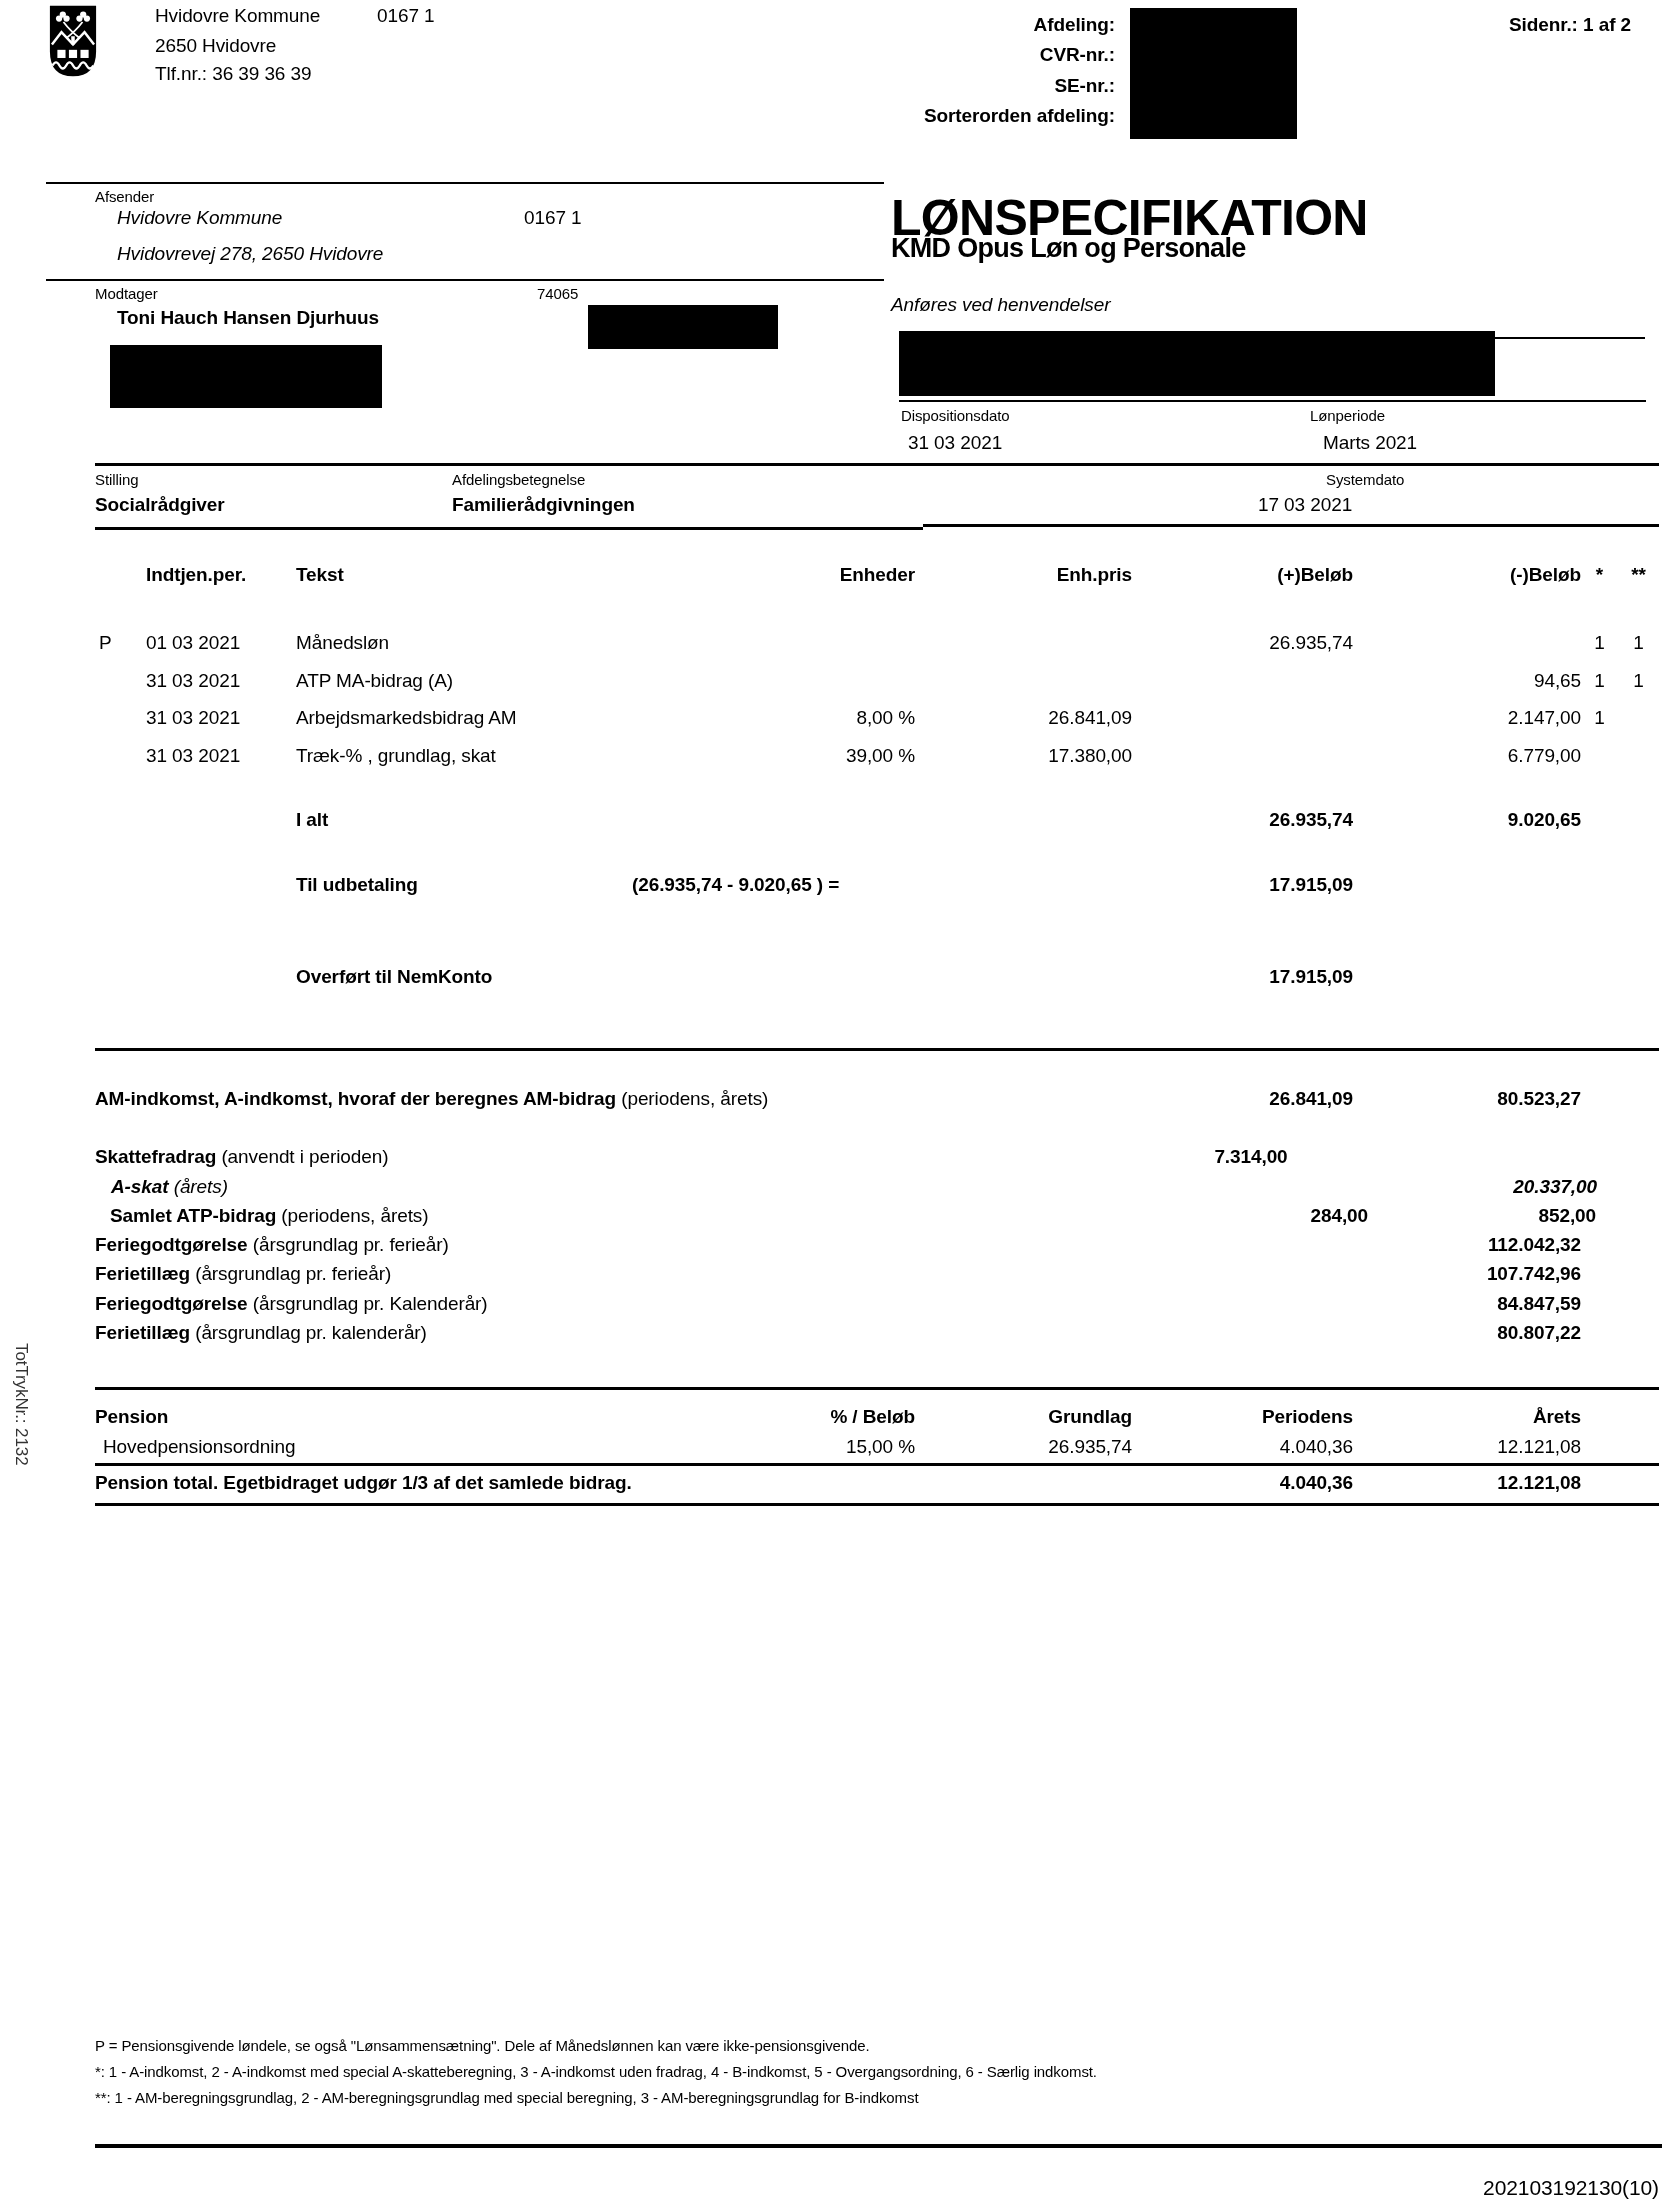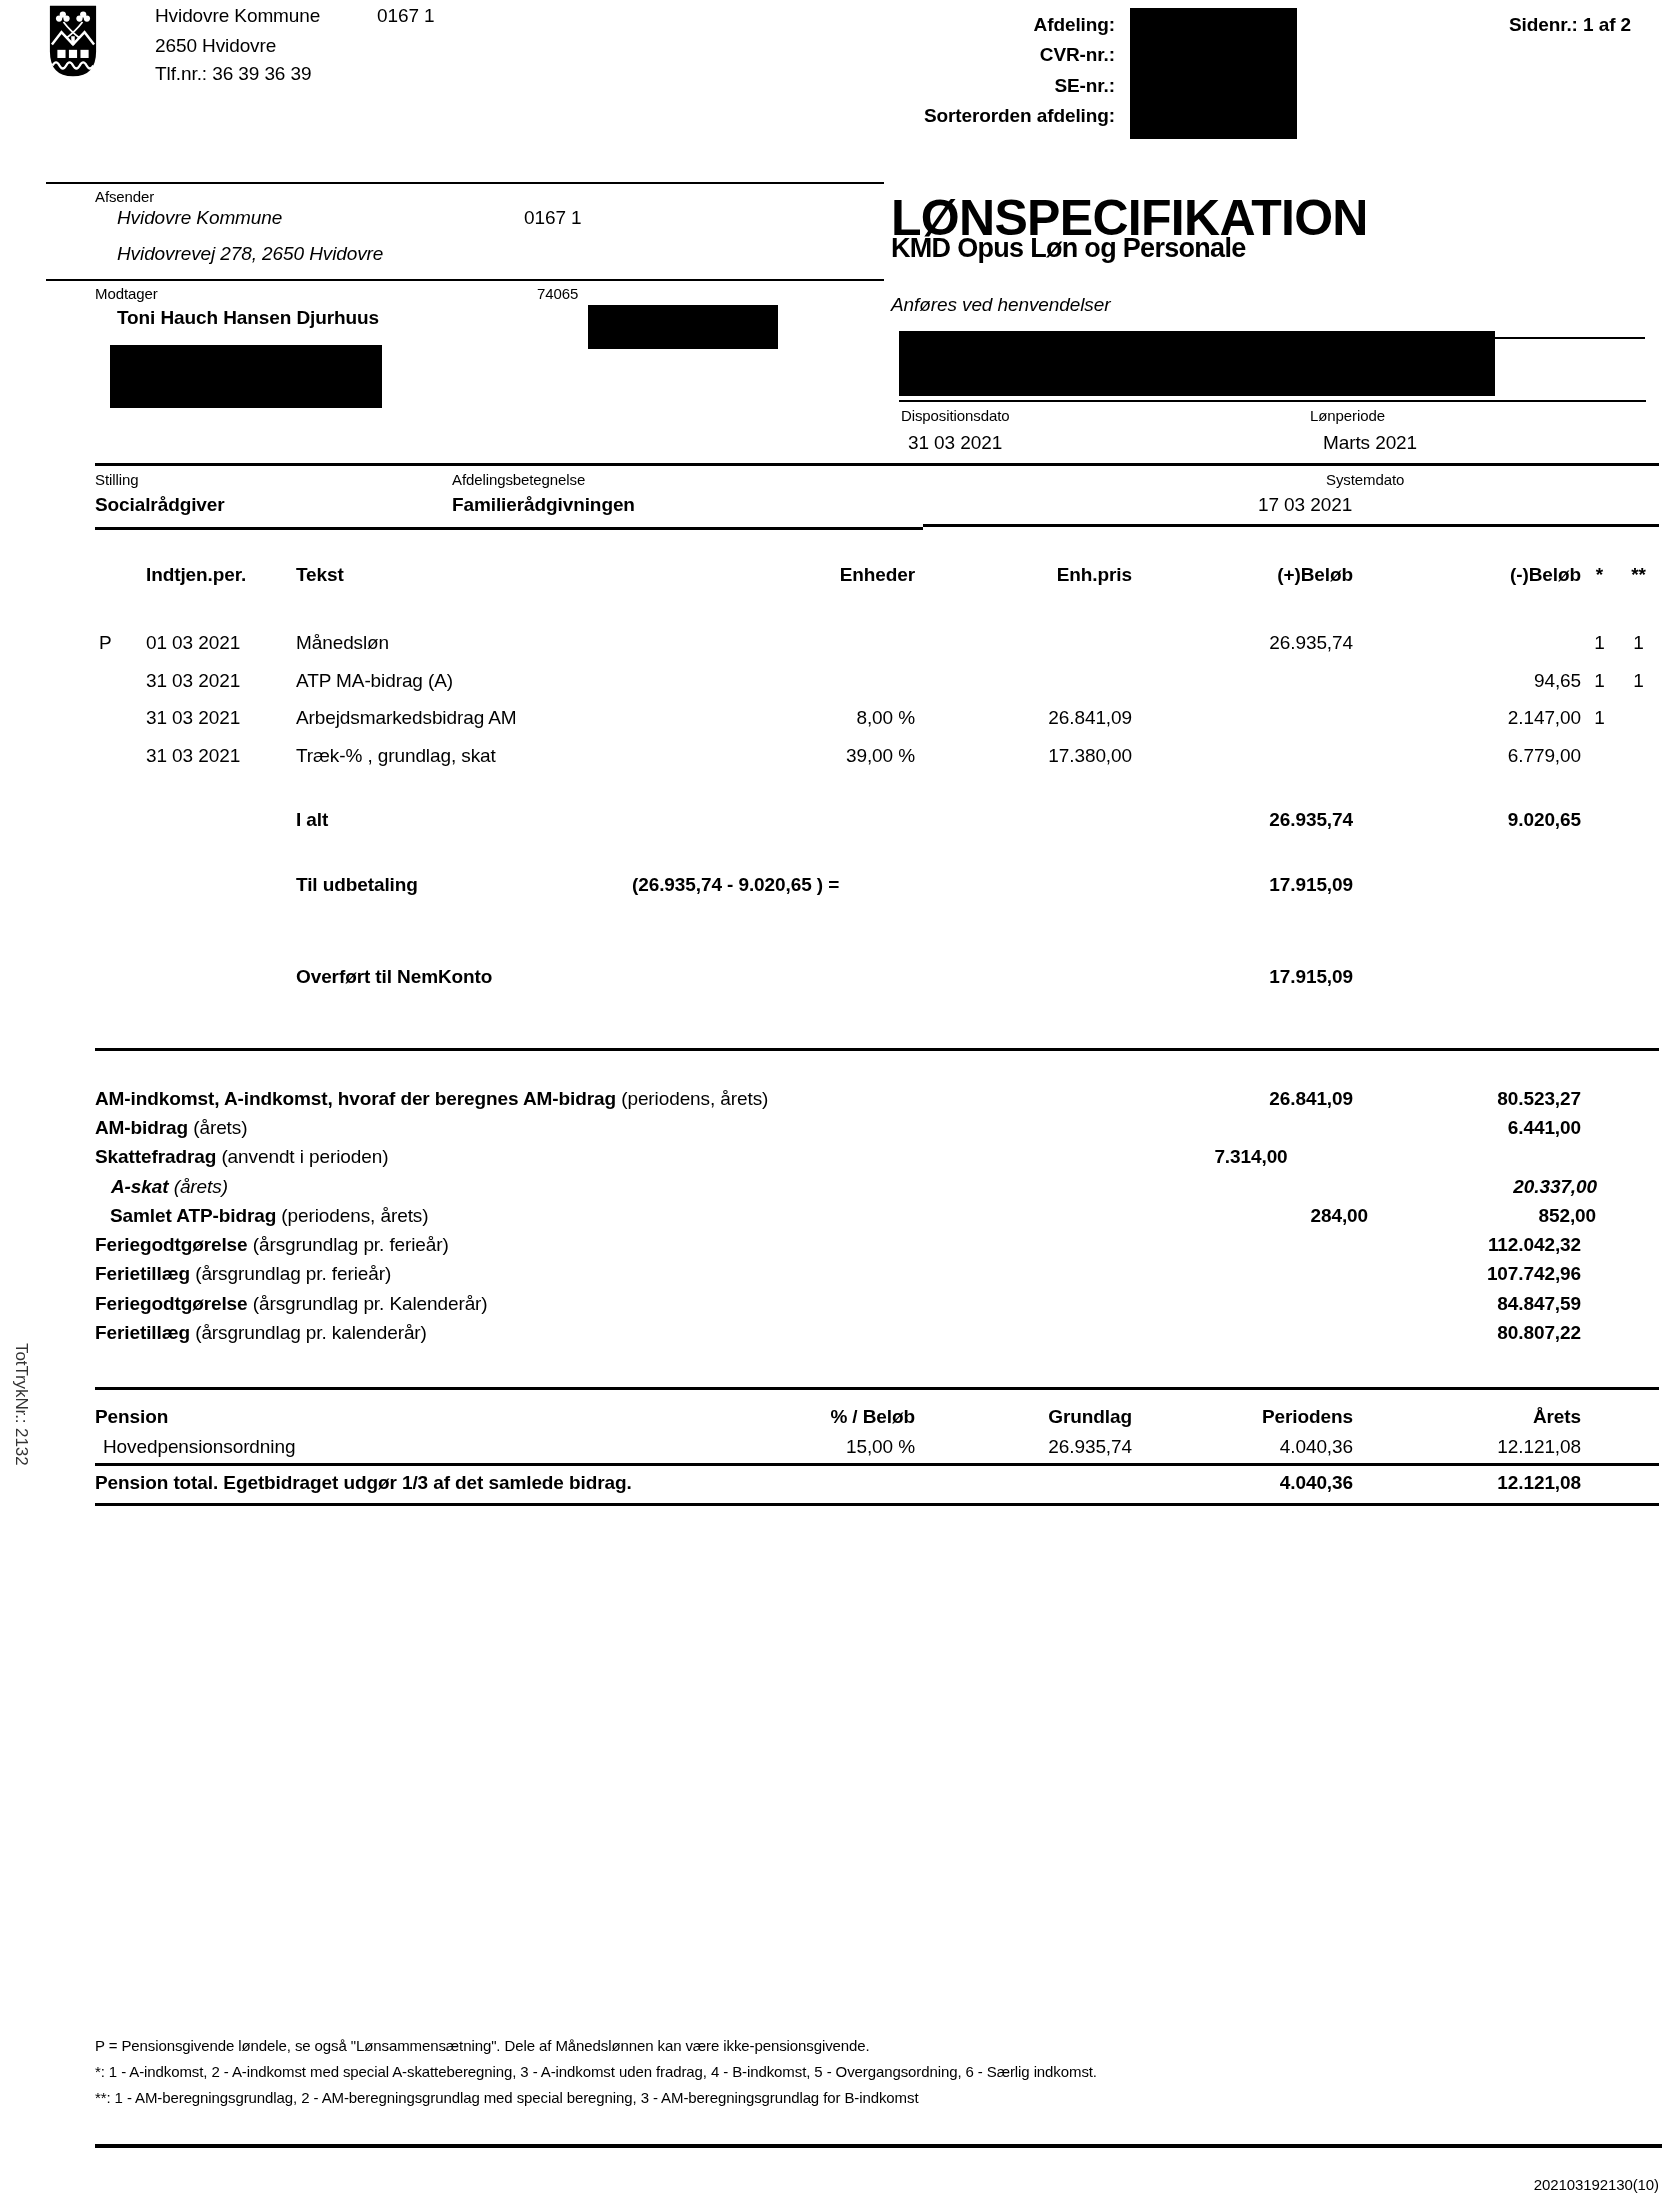--- a/index.html
+++ b/index.html
@@ -14,21 +14,21 @@
   .b{font-weight:bold;}
   .it{font-style:italic;}
   .num{text-align:right;}
   .ctr{text-align:center;}
   .line{position:absolute;background:#000;}
   .redact{position:absolute;background:#000;}
   .title{font-size:50px;font-weight:bold;letter-spacing:-0.7px;}
   .subtitle{font-size:27px;font-weight:bold;letter-spacing:-0.7px;}
   .vtext{position:absolute;left:31px;top:1343px;transform:rotate(90deg);
          transform-origin:0 0;font-size:17px;white-space:nowrap;color:#333;}
-  .printid{font-size:15px;}
+  .printid{font-size:21px;}
 </style>
 </head>
 <body>
 
 <div class="page">
 
   <div class="abs" style="left:49px;top:5.4px;width:48px;height:72px;">
     <svg width="48" height="72" viewBox="0 0 70 106">
       <path d="M1,1 H69 V68 Q69,105 35,105 Q1,105 1,68 Z" fill="#000"></path>
       <g fill="#fff">
@@ -158,24 +158,20 @@
     <span class="abs b num" style="left:1149px;width:204px;">17.915,09</span>
   </div>
 
   <div class="line" style="left:95px;top:1048px;width:1564px;height:2.7px;"></div>
 
   <div class="abs" style="left:0;top:1088px;width:1663px;height:26px;">
     <span class="abs" style="left:95px;"><span class="b">AM-indkomst, A-indkomst, hvoraf der beregnes AM-bidrag</span><span> (periodens, årets)</span></span>
     <span class="abs b num" style="left:1149px;width:204px;">26.841,09</span>
     <span class="abs b num" style="left:1377px;width:204px;">80.523,27</span>
   </div>
-  <div class="abs" style="left:0;top:1117px;width:1663px;height:26px;">
-    <span class="abs" style="left:95px;"><span class="b">AM-bidrag</span><span> (årets)</span></span>
-    <span class="abs b num" style="left:1377px;width:204px;">6.441,00</span>
-  </div>
   <div class="abs" style="left:0;top:1146px;width:1663px;height:26px;">
     <span class="abs" style="left:95px;"><span class="b">Skattefradrag</span><span> (anvendt i perioden)</span></span>
     <span class="abs b num" style="left:1149px;width:204px;text-align:center;">7.314,00</span>
   </div>
   <div class="abs" style="left:16px;top:1176px;width:1617px;height:26px;font-style:italic;">
     <span class="abs" style="left:95px;"><span class="b">A-skat</span><span> (årets)</span></span>
     <span class="abs b num" style="left:1377px;width:204px;">20.337,00</span>
   </div>
   <div class="abs" style="left:15px;top:1205px;width:1368px;height:26px;">
     <span class="abs" style="left:95px;"><span class="b">Samlet ATP-bidrag</span><span> (periodens, årets)</span></span>

